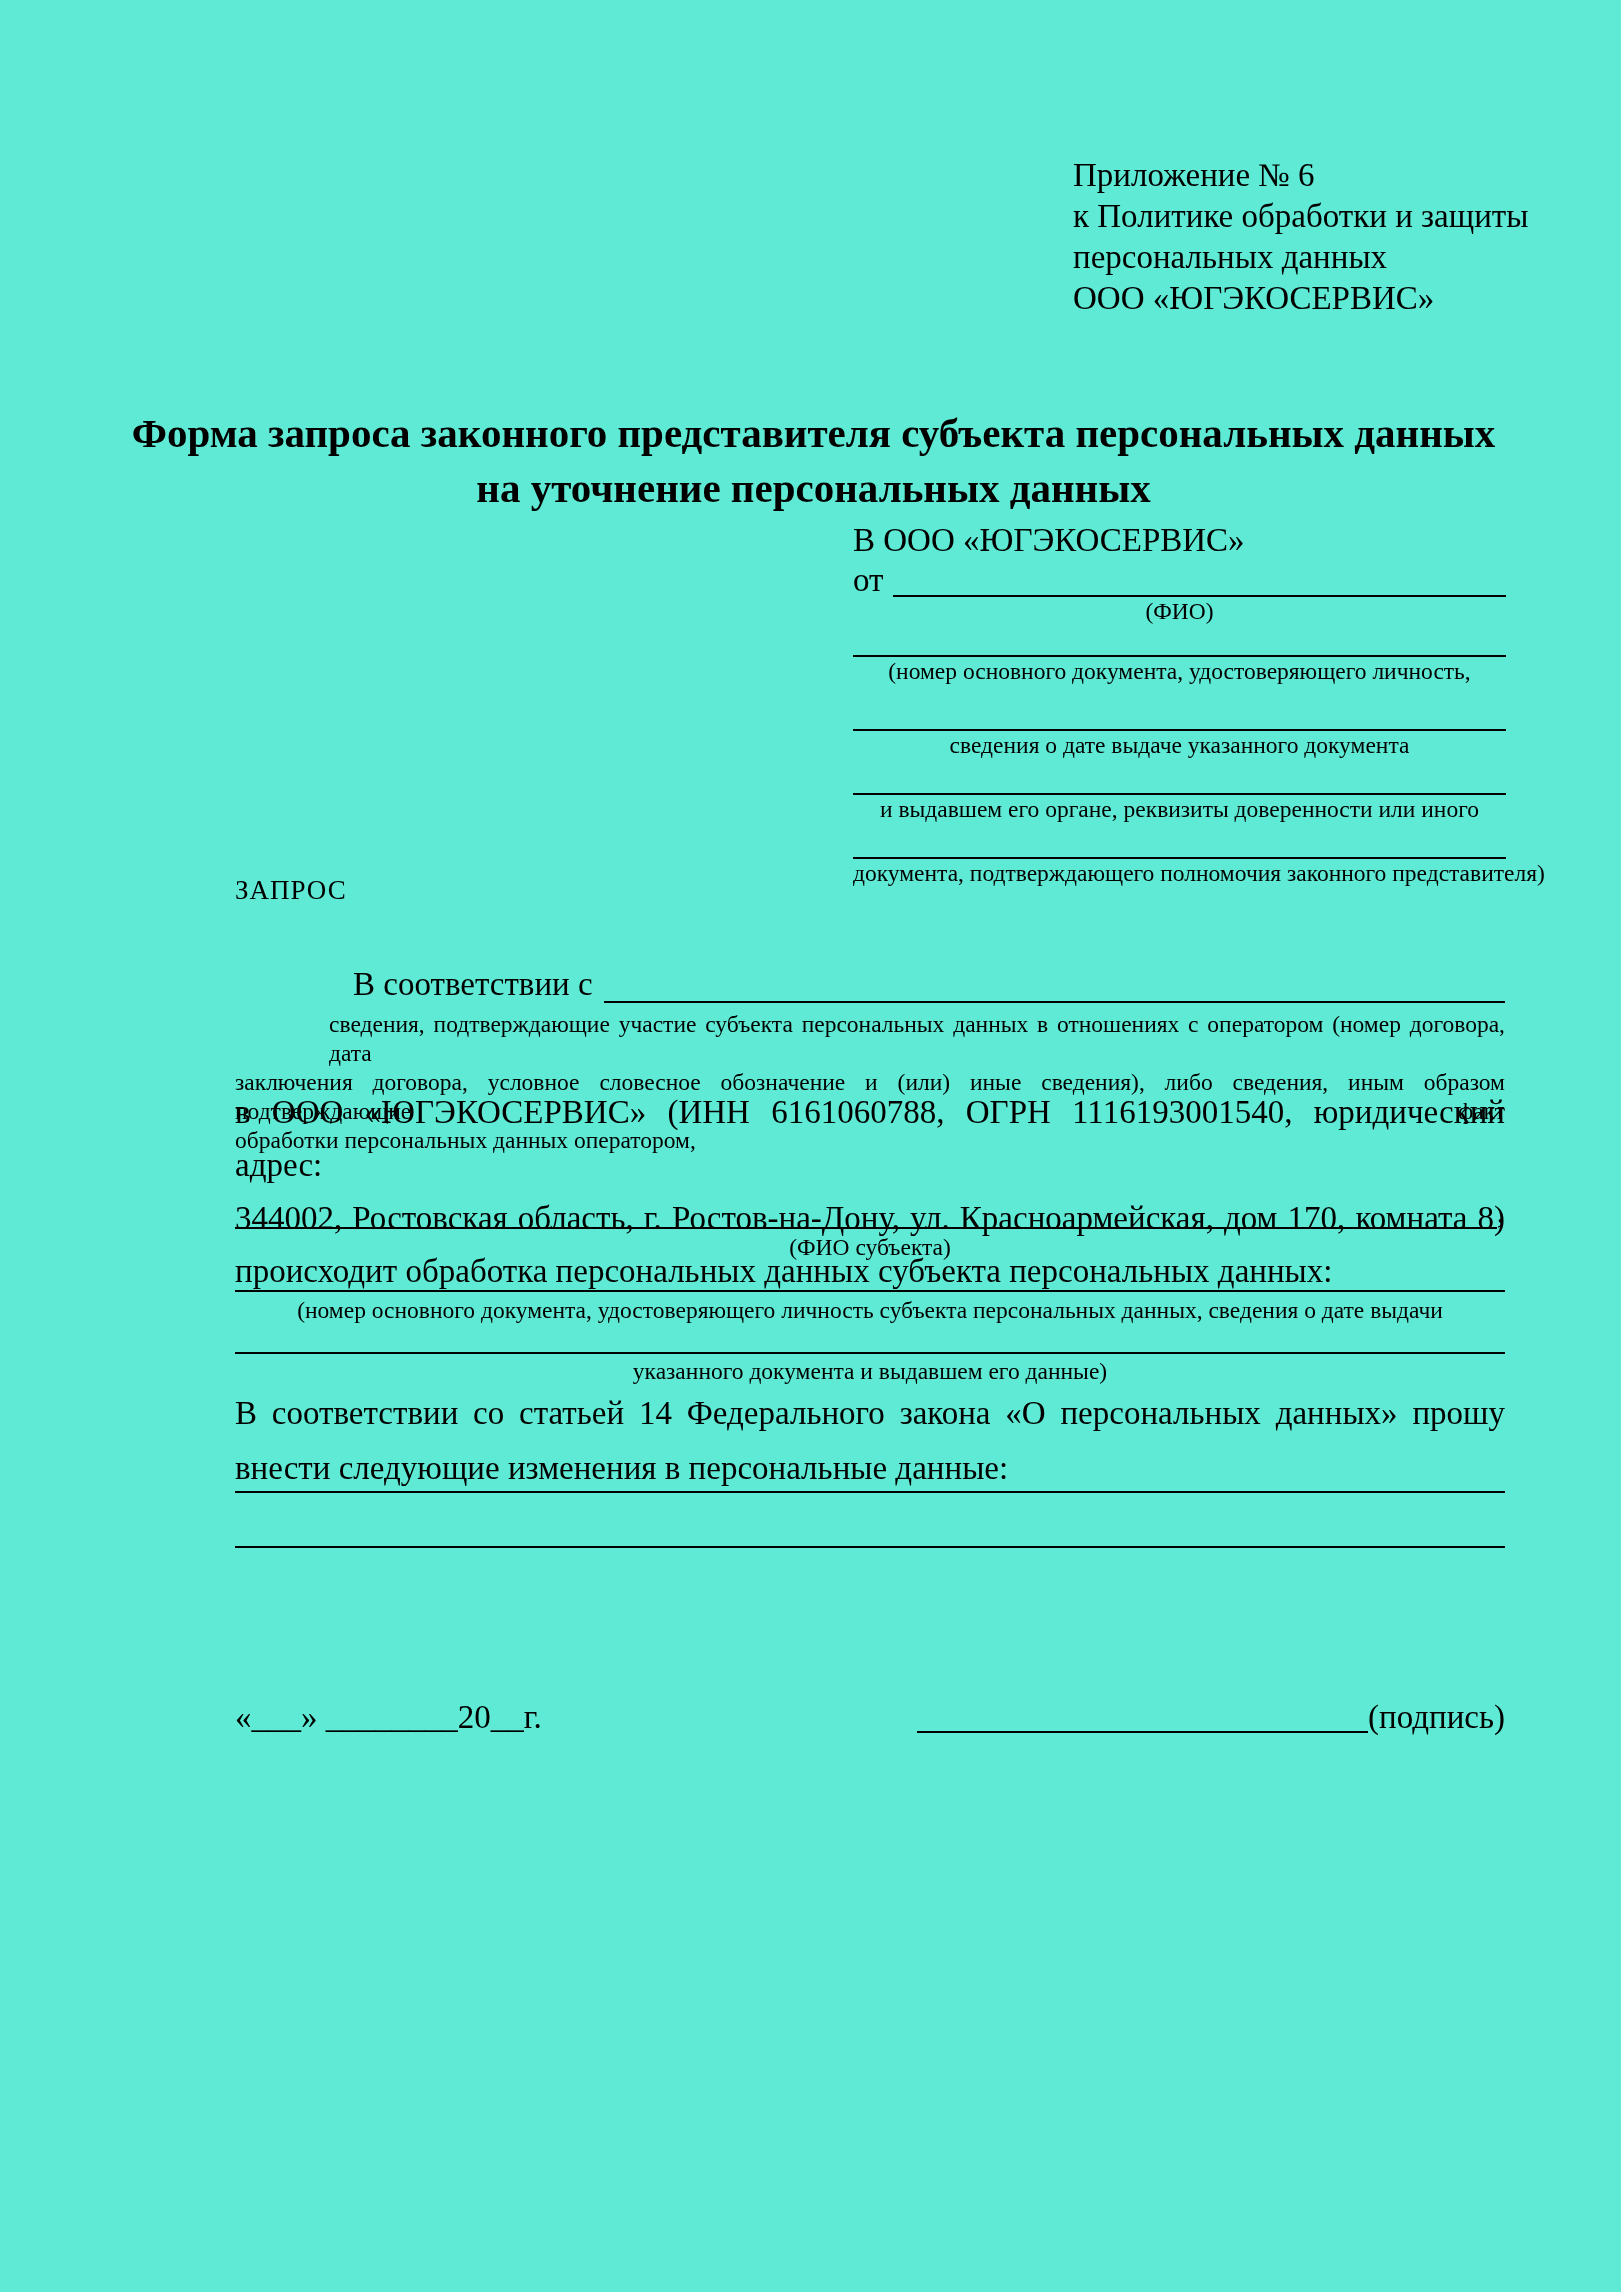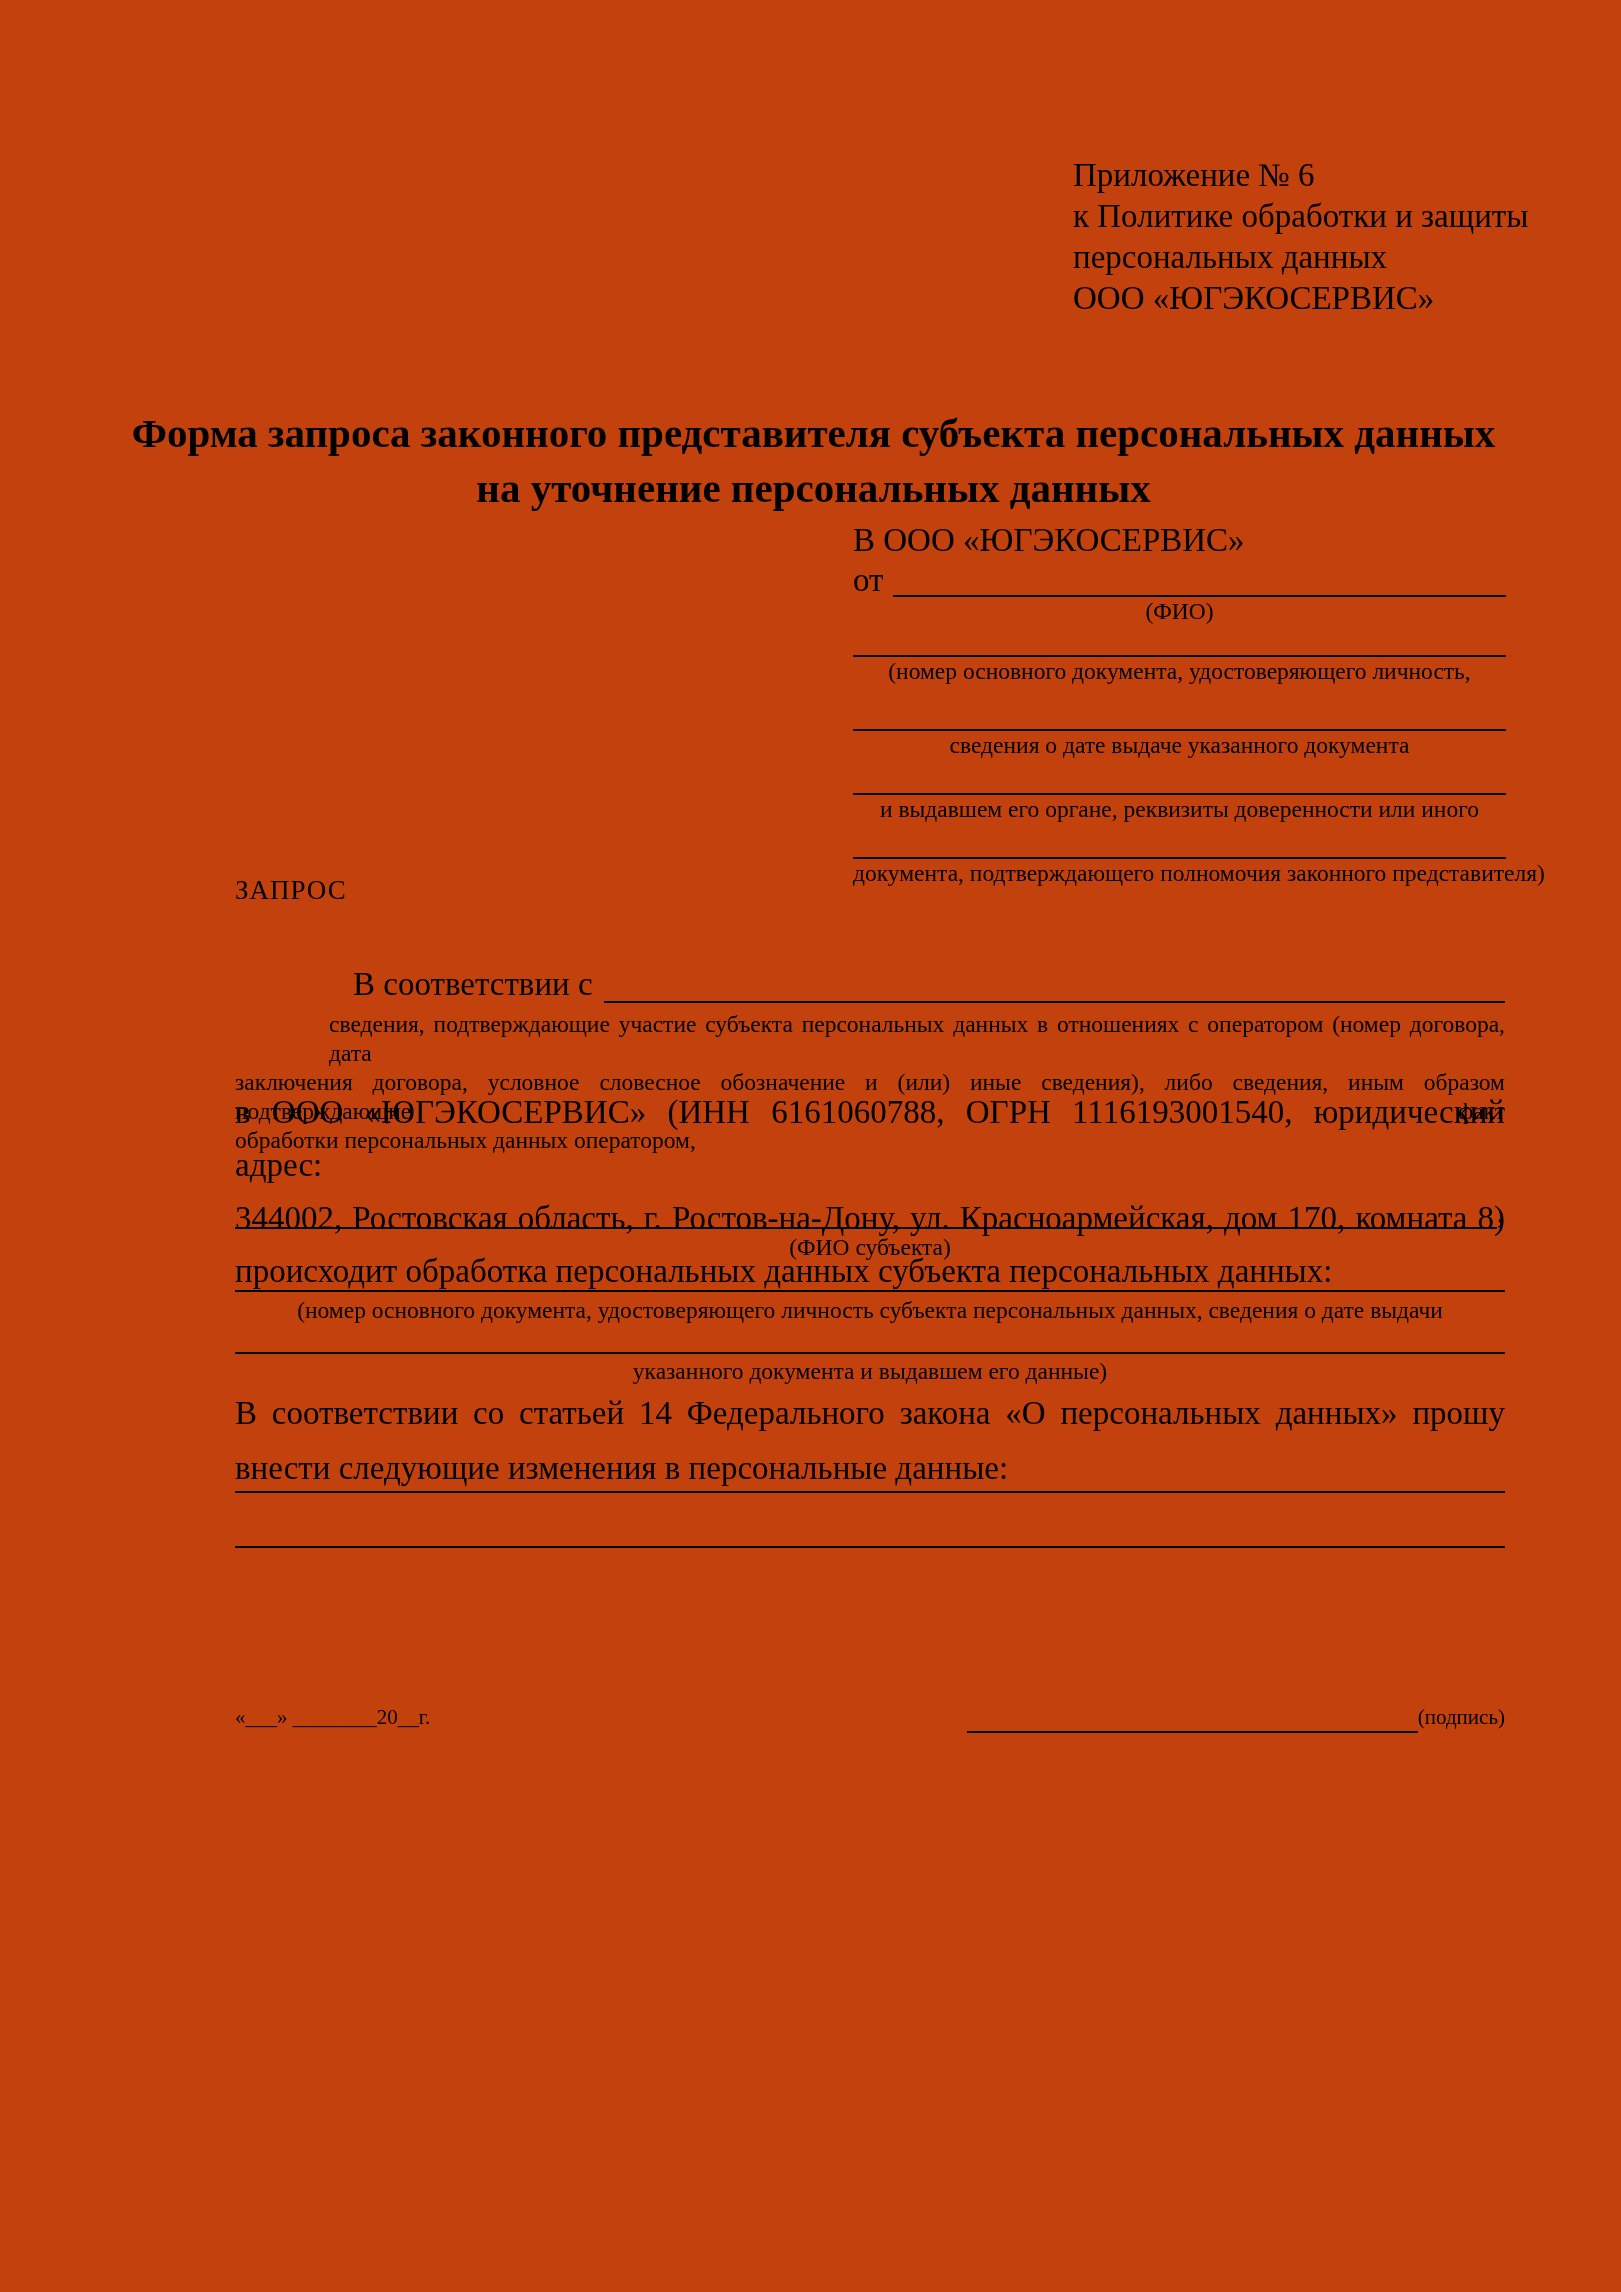--- a/index.html
+++ b/index.html
@@ -5,21 +5,21 @@
   html, body {
     margin: 0;
     padding: 0;
     background: #ffffff;
   }
   .page {
     position: relative;
     width: 1621px;
     height: 2293px;
     margin: 0 auto;
-    background: #c2410c;
+    background: #5eead4;
     color: #000000;
     font-family: "Liberation Serif", "DejaVu Serif", serif;
     overflow: hidden;
   }
   .abs { position: absolute; }
 
   
   .annex {
     left: 1073px;
     top: 155px;
@@ -147,21 +147,21 @@
   .addr-line-row .w { line-height: 39px; }
 
   
   .date-sig {
     left: 235px;
     top: 1698px;
     width: 1270px;
     display: flex;
     justify-content: space-between;
     align-items: flex-end;
-    font-size: 21px;
+    font-size: 33px;
     line-height: 39px;
   }
   .date-text { white-space: nowrap; }
   .sig-group { display: flex; align-items: flex-end; }
   .sig-line { width: 451px; height: 33px; border-bottom: 2.9px solid #000; margin-bottom: 3.9px; }
   .sig-caption { white-space: nowrap; }
 </style>
 </head>
 <body>
 

